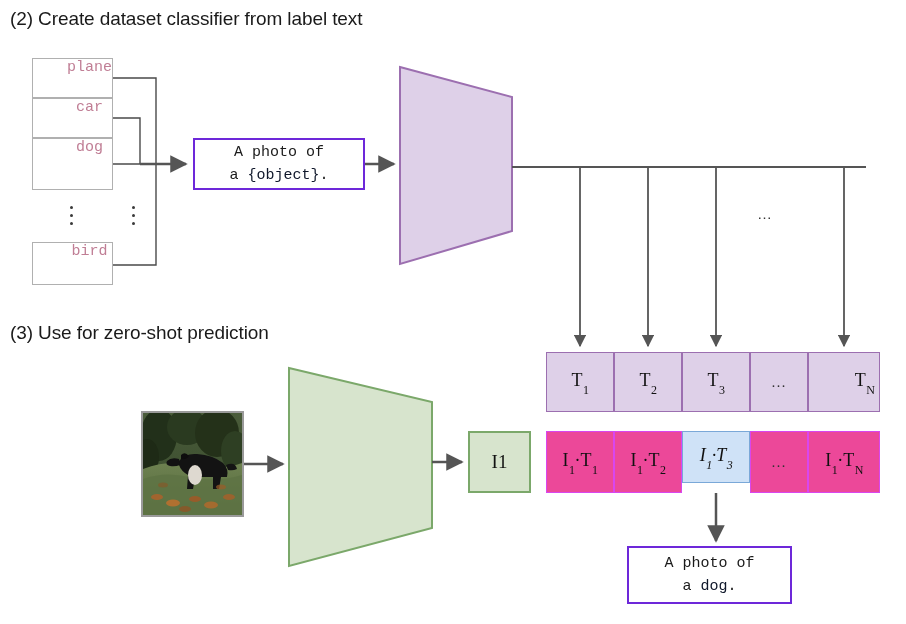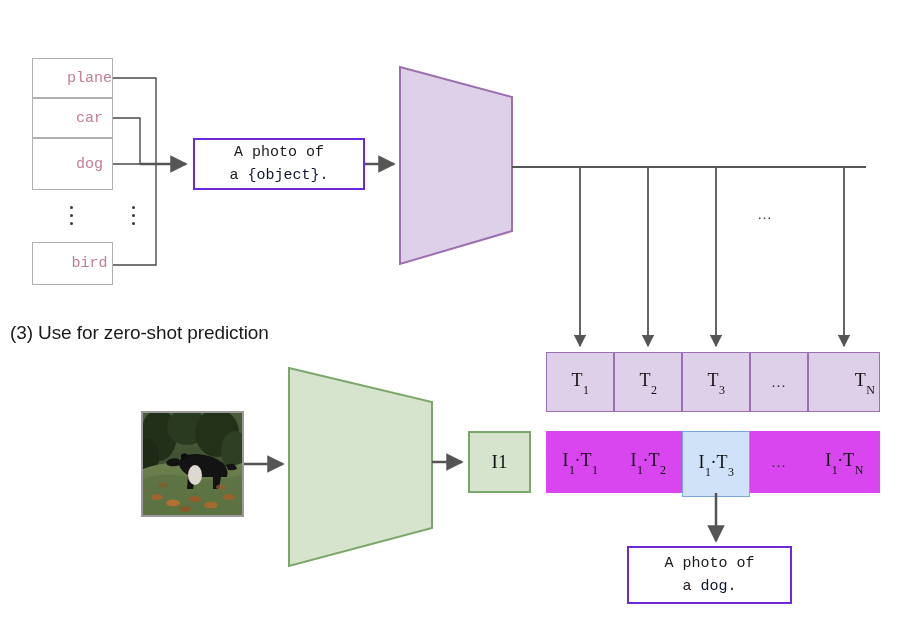--- a/index.html
+++ b/index.html
@@ -20,21 +20,21 @@
     color: #1a1a1a;
     white-space: nowrap;
     letter-spacing: -0.1px;
   }
 
   
   .label-box {
     border: 1px solid #b0b0b0;
     background: #ffffff;
     display: flex;
-    align-items: center;
+    align-items: flex-start;
     justify-content: center;
     font-family: "Liberation Mono", monospace;
     font-size: 15px;
     color: #c07e95;
     padding-left: 34px;
   }
 
   .vdots {
     display: flex;
     flex-direction: column;
@@ -88,21 +88,21 @@
     color: #111111;
   }
   .cell .sub {
     font-size: 12px;
     vertical-align: sub;
     position: relative;
     top: 4px;
     left: 0.5px;
   }
   .t-cell { background: #ded0e8; border: 1px solid #9c6fb0; }
-  .d-cell { background: #d946ef; border: 1px solid #d946ef; }
+  .d-cell { background: #ec4899; border: 1px solid #d946ef; }
   .d-cell.hi { background: #cfe2f7; border: 1px solid #7aa8d8; }
   .dots-inline { font-size: 15px; letter-spacing: 1px; color: #333; }
 
   .i-box {
     background: #d7e4cd;
     border: 2px solid #7ba86a;
     display: flex;
     align-items: center;
     justify-content: center;
     font-family: "Liberation Serif", serif;
@@ -124,20 +124,21 @@
     left: 0; top: 0;
     width: 906px; height: 624px;
     pointer-events: none;
   }
 </style>
 </head>
 <body>
 
 <div id="stage">
 
+  <div class="section-title abs" style="left:10px; top:8px;">(2) Create dataset classifier from label text</div>
 
   <div class="section-title abs" style="left:10px; top:322px;">(3) Use for zero-shot prediction</div>
 
   <div class="label-box abs" style="left:32px; top:58px; width:81px; height:40px;">
     <span>plane</span>
   </div>
   <div class="label-box abs" style="left:32px; top:98px; width:81px; height:40px;">
     <span>car</span>
   </div>
   <div class="label-box abs" style="left:32px; top:138px; width:81px; height:52px;">
@@ -197,21 +198,21 @@
   <div class="i-box abs" style="left:468px; top:431px; width:63px; height:62px;">
     <span><span>I</span><span class="sub">1</span></span>
   </div>
 
   <div class="cell d-cell" style="left:546px; top:431px; width:68px; height:62px;">
     <span><span>I</span><span class="sub">1</span><span>·</span><span>T</span><span class="sub">1</span></span>
   </div>
   <div class="cell d-cell" style="left:614px; top:431px; width:68px; height:62px;">
     <span><span>I</span><span class="sub">1</span><span>·</span><span>T</span><span class="sub">2</span></span>
   </div>
-  <div class="cell d-cell hi" style="left:682px; top:431px; width:68px; height:66px;">
+  <div class="cell d-cell hi" style="left:682px; top:431px; width:68px; height:52px;font-style:italic;">
     <span><span>I</span><span class="sub">1</span><span>·</span><span>T</span><span class="sub">3</span></span>
   </div>
   <div class="cell d-cell" style="left:750px; top:431px; width:58px; height:62px;">
     <span class="dots-inline">…</span>
   </div>
   <div class="cell d-cell" style="left:808px; top:431px; width:72px; height:62px;">
     <span><span>I</span><span class="sub">1</span><span>·</span><span>T</span><span class="sub">N</span></span>
   </div>
 
   <div class="text-box abs" style="left:627px; top:546px; width:165px; height:58px;">

